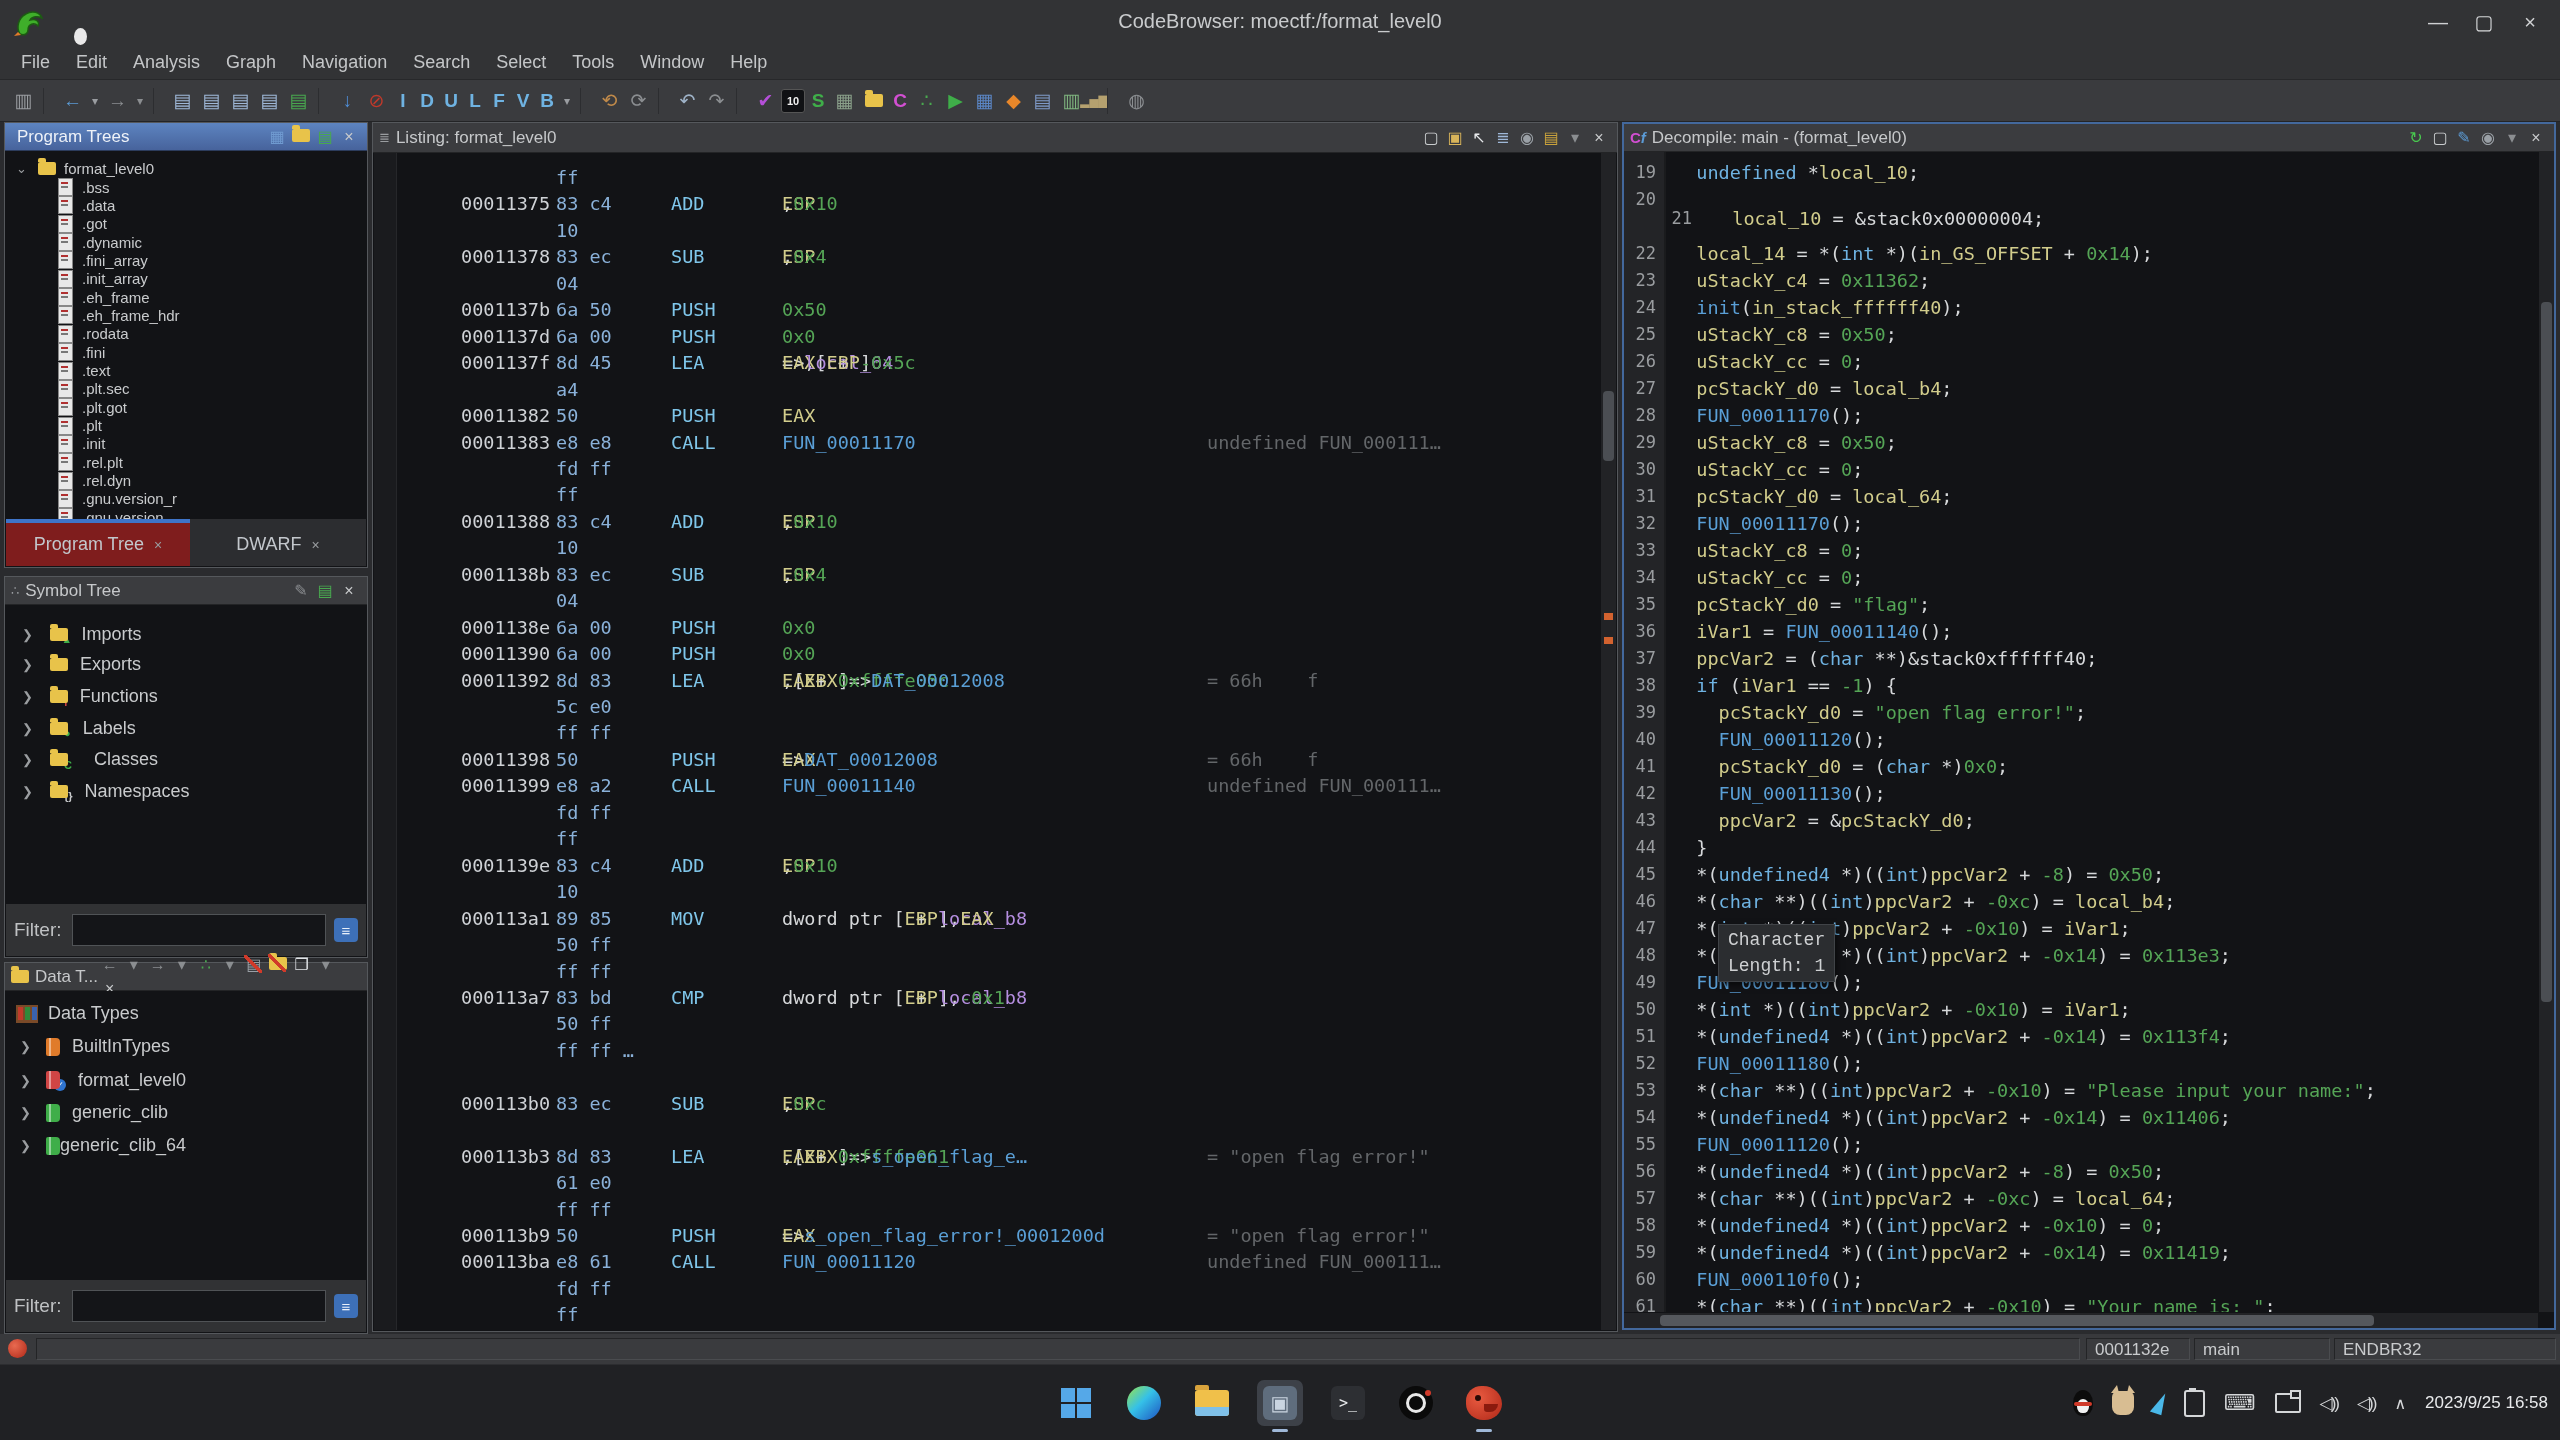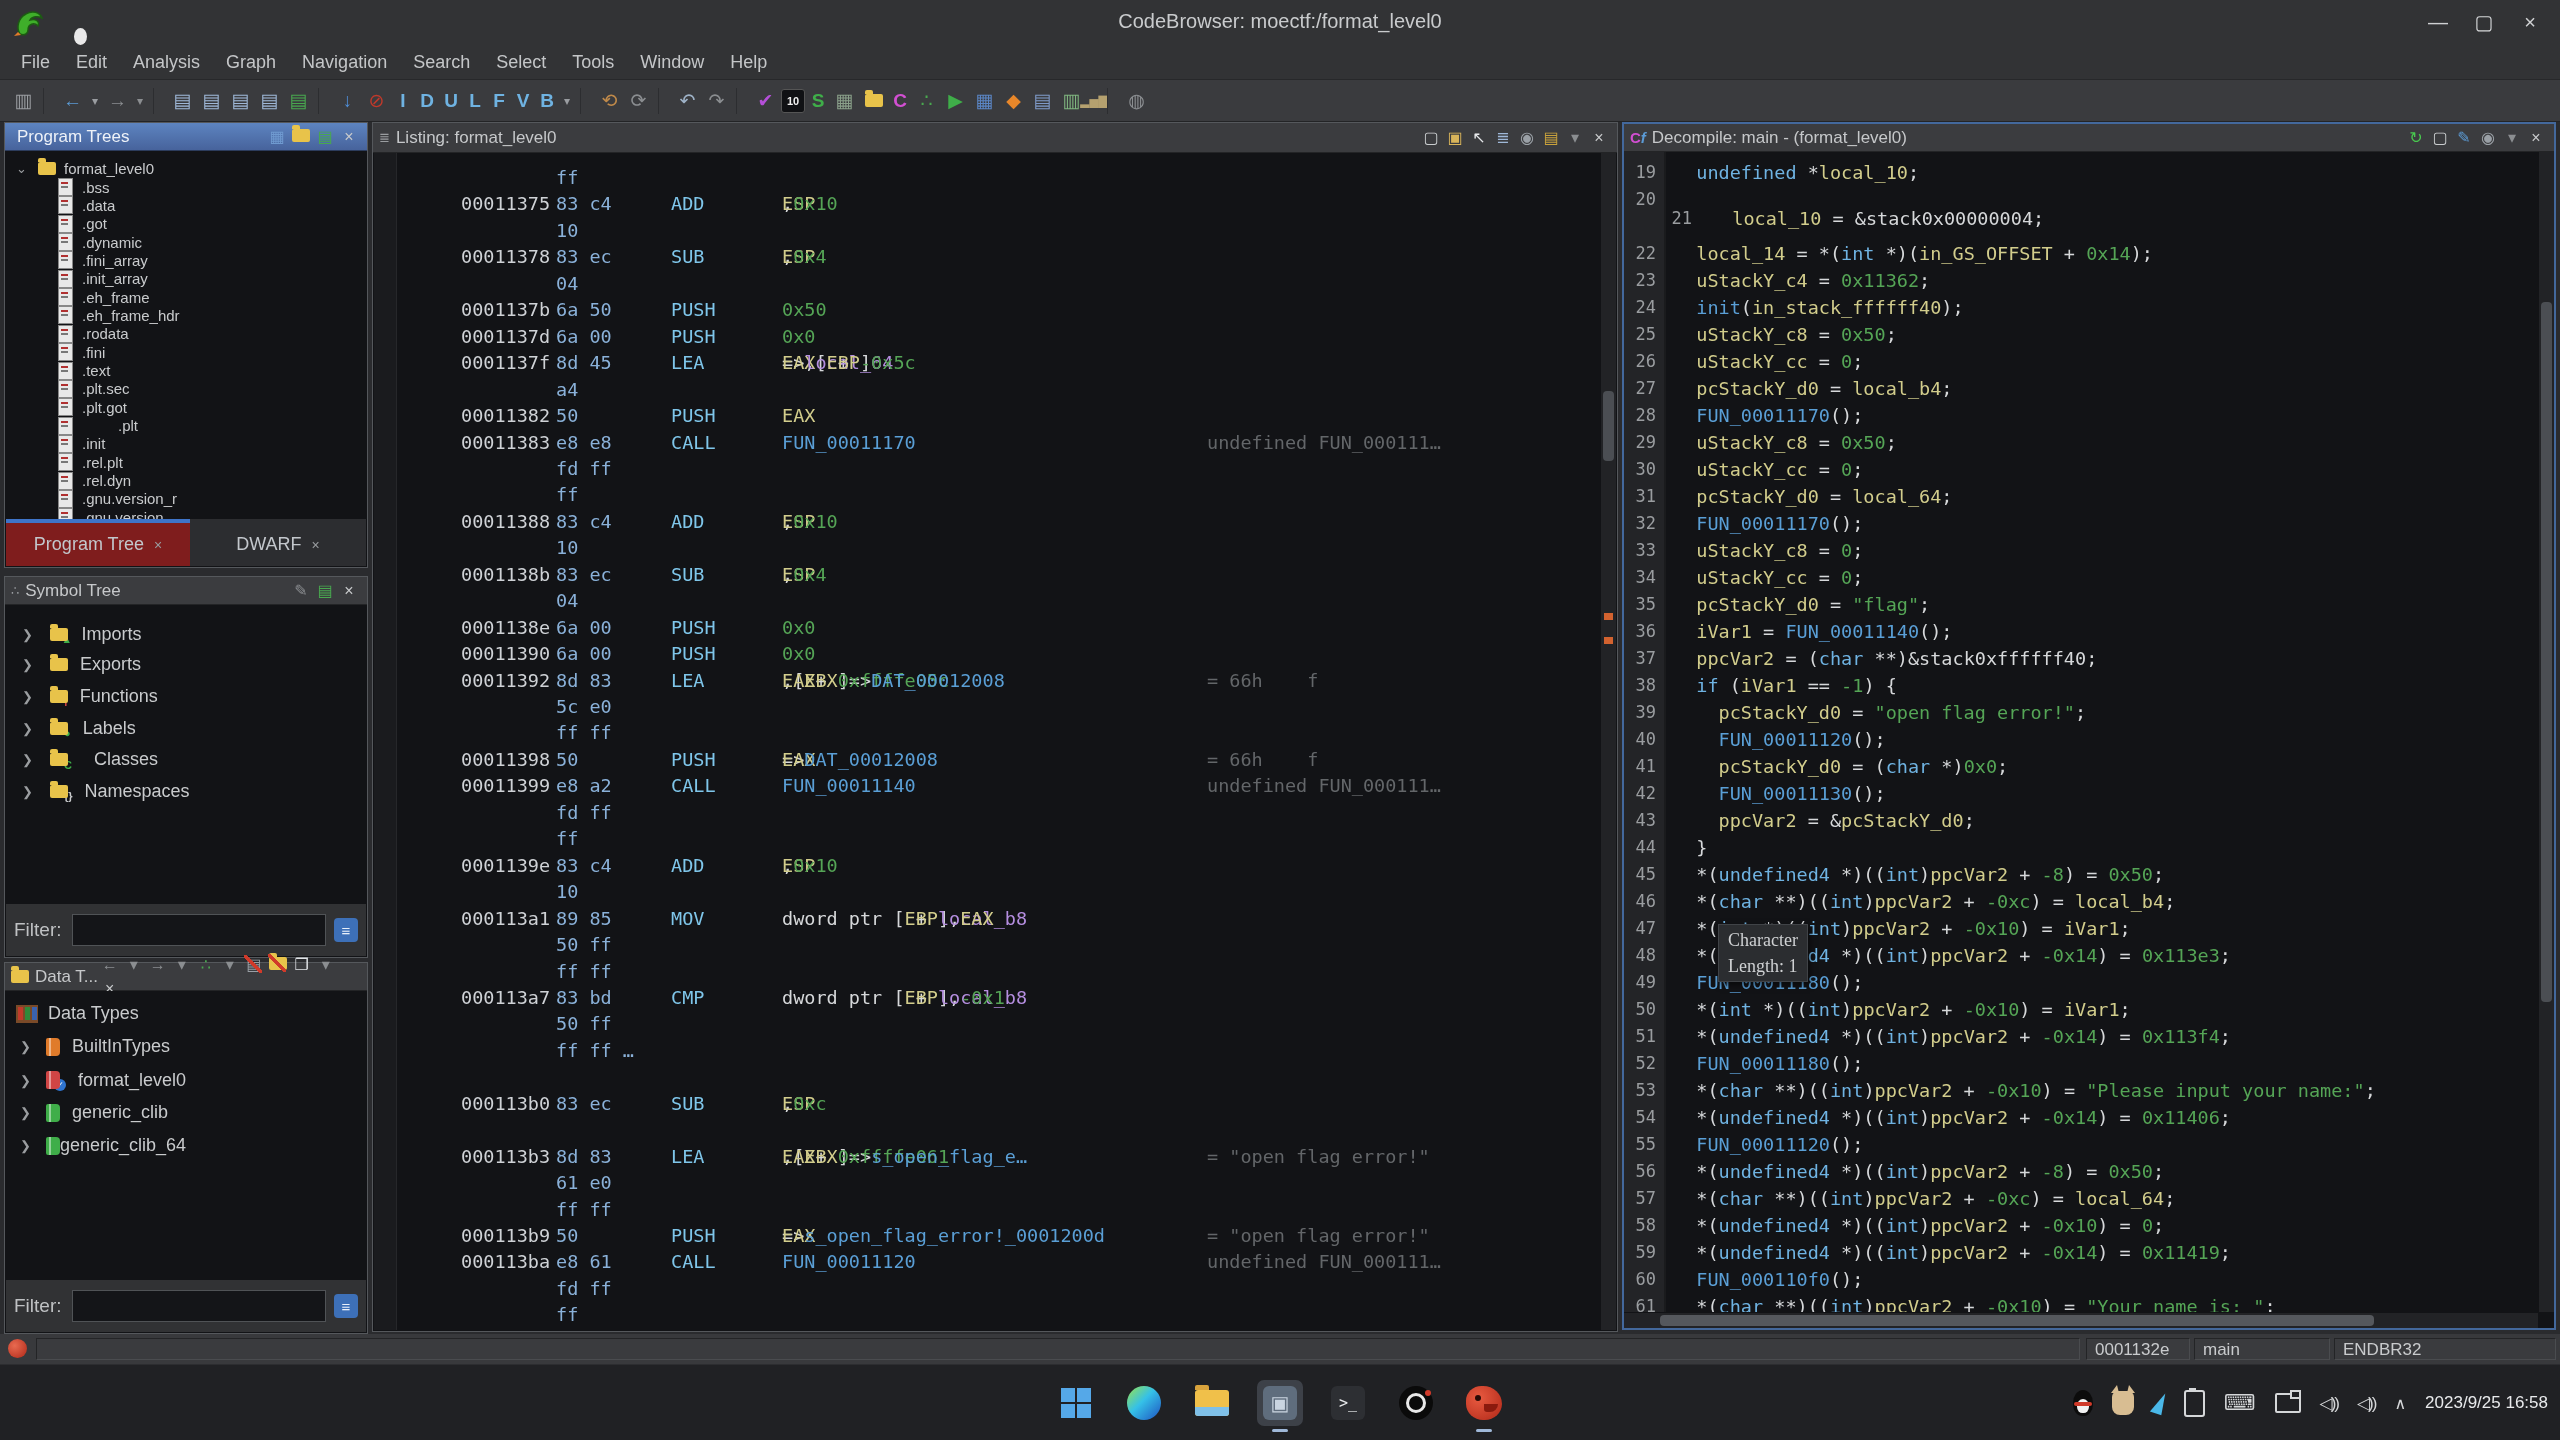--- a/index.html
+++ b/index.html
@@ -81,21 +81,21 @@
   .cficon .c{color:#d24fd2;} .cficon .f{color:#5b9bd5;font-style:italic;}
   .dec-body{position:absolute;left:0;top:28px;right:16px;bottom:16px;overflow:hidden;font-family:"DejaVu Sans Mono",monospace;font-size:18.5px;}
   .dec-gutter{position:absolute;left:0;top:0;bottom:0;width:40px;background:#232427;border-right:2px solid #1a1b1d;}
   .dline{position:absolute;left:0;right:0;height:25px;white-space:pre;color:#d6d8da;}
   .dnum{position:absolute;left:0;width:32px;text-align:right;color:#9a9da0;font-size:17px;}
   .dcode{position:absolute;left:50px;}
   .kw{color:#6fb3e2;} .fn{color:#5a9fd6;} .dvar{color:#d2cd8c;} .str{color:#55a556;} .pl{color:#d6d8da;}
   .dec-vscroll{position:absolute;right:0;top:28px;bottom:16px;width:15px;background:#222326;}
   .dec-hscroll{position:absolute;left:0;right:16px;bottom:0;height:15px;background:#222326;}
   .hthumb{position:absolute;top:2px;height:11px;background:#55585d;border-radius:4px;}
-  .tooltip{position:absolute;background:#2b2d30;border:1px solid #404347;box-shadow:2px 3px 6px rgba(0,0,0,.5);color:#cfd1d3;font-family:Liberation Serif, serif;font-size:18px;padding:2px 9px;line-height:26px;white-space:nowrap;z-index:5;}
+  .tooltip{position:absolute;background:#2b2d30;border:1px solid #404347;box-shadow:2px 3px 6px rgba(0,0,0,.5);color:#cfd1d3;font-family:Liberation Mono, monospace;font-size:18px;padding:2px 9px;line-height:26px;white-space:nowrap;z-index:5;}
   
   .statusbar{left:0;top:1334px;width:2560px;height:30px;background:#38393c;}
   .sfield{position:absolute;top:4px;height:22px;background:#3a3b3e;border:1px solid #232426;border-bottom-color:#4a4c4f;border-right-color:#4a4c4f;color:#c9cbcd;font-size:17px;line-height:22px;padding-left:8px;box-sizing:border-box;}
   .gstatus{position:absolute;left:8px;top:5px;width:19px;height:19px;border-radius:50%;background:radial-gradient(circle at 35% 35%,#e86a50,#b02818);}
   
   .taskbar{left:0;top:1364px;width:2560px;height:76px;background:#202124;border-top:1px solid #2c2d30;}
   .apps{position:absolute;left:0;right:0;top:0;bottom:0;display:flex;align-items:center;justify-content:center;gap:22px;}
   .app{width:46px;height:46px;border-radius:7px;display:flex;align-items:center;justify-content:center;position:relative;}
   .app.hl{background:#3d4148;}
   .app .pill{position:absolute;bottom:-6px;left:50%;transform:translateX(-50%);width:16px;height:3px;border-radius:2px;background:#9fb8d8;}
@@ -267,21 +267,21 @@
         <span>.text</span>
       </div>
       <div class="trow" style="top: 228.85px; left: 52px;">
         <span class="pageic" style="margin-right:9px"></span>
         <span>.plt.sec</span>
       </div>
       <div class="trow" style="top: 247.2px; left: 52px;">
         <span class="pageic" style="margin-right:9px"></span>
         <span>.plt.got</span>
       </div>
-      <div class="trow" style="top: 265.55px; left: 52px; gap: 36px;">
+      <div class="trow" style="top: 265.55px; left: 52px;">
         <span class="pageic" style="margin-right:9px"></span>
         <span>.plt</span>
       </div>
       <div class="trow" style="top: 283.9px; left: 52px;">
         <span class="pageic" style="margin-right:9px"></span>
         <span>.init</span>
       </div>
       <div class="trow" style="top: 302.25px; left: 52px;">
         <span class="pageic" style="margin-right:9px"></span>
         <span>.rel.plt</span>

